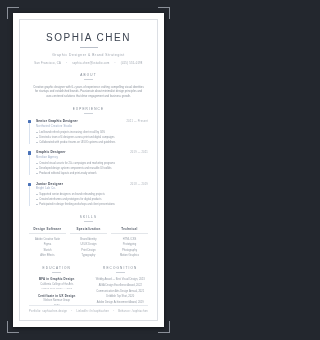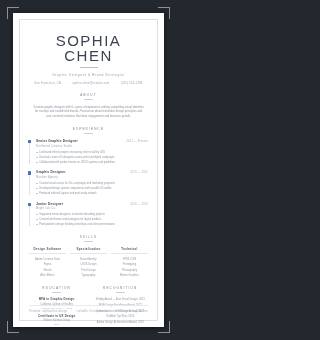--- a/index.html
+++ b/index.html
@@ -28,21 +28,21 @@
   .inner{
     position:absolute;left:6px;top:6px;right:6px;bottom:6px;
     border:1px solid #dcdfe4;
     padding:7px 9px 0 9px;
     box-sizing:border-box;
   }
 
   
   .name{
     text-align:center;
-    font-size:15px;
+    font-size:10px;
     letter-spacing:1.5px;
     color:#3c4451;
     font-weight:400;
     line-height:1;
     margin-top:6px;
   }
   .name-rule{
     width:18px;height:1px;background:#b9bfc9;
     margin:4px auto 0 auto;
   }

